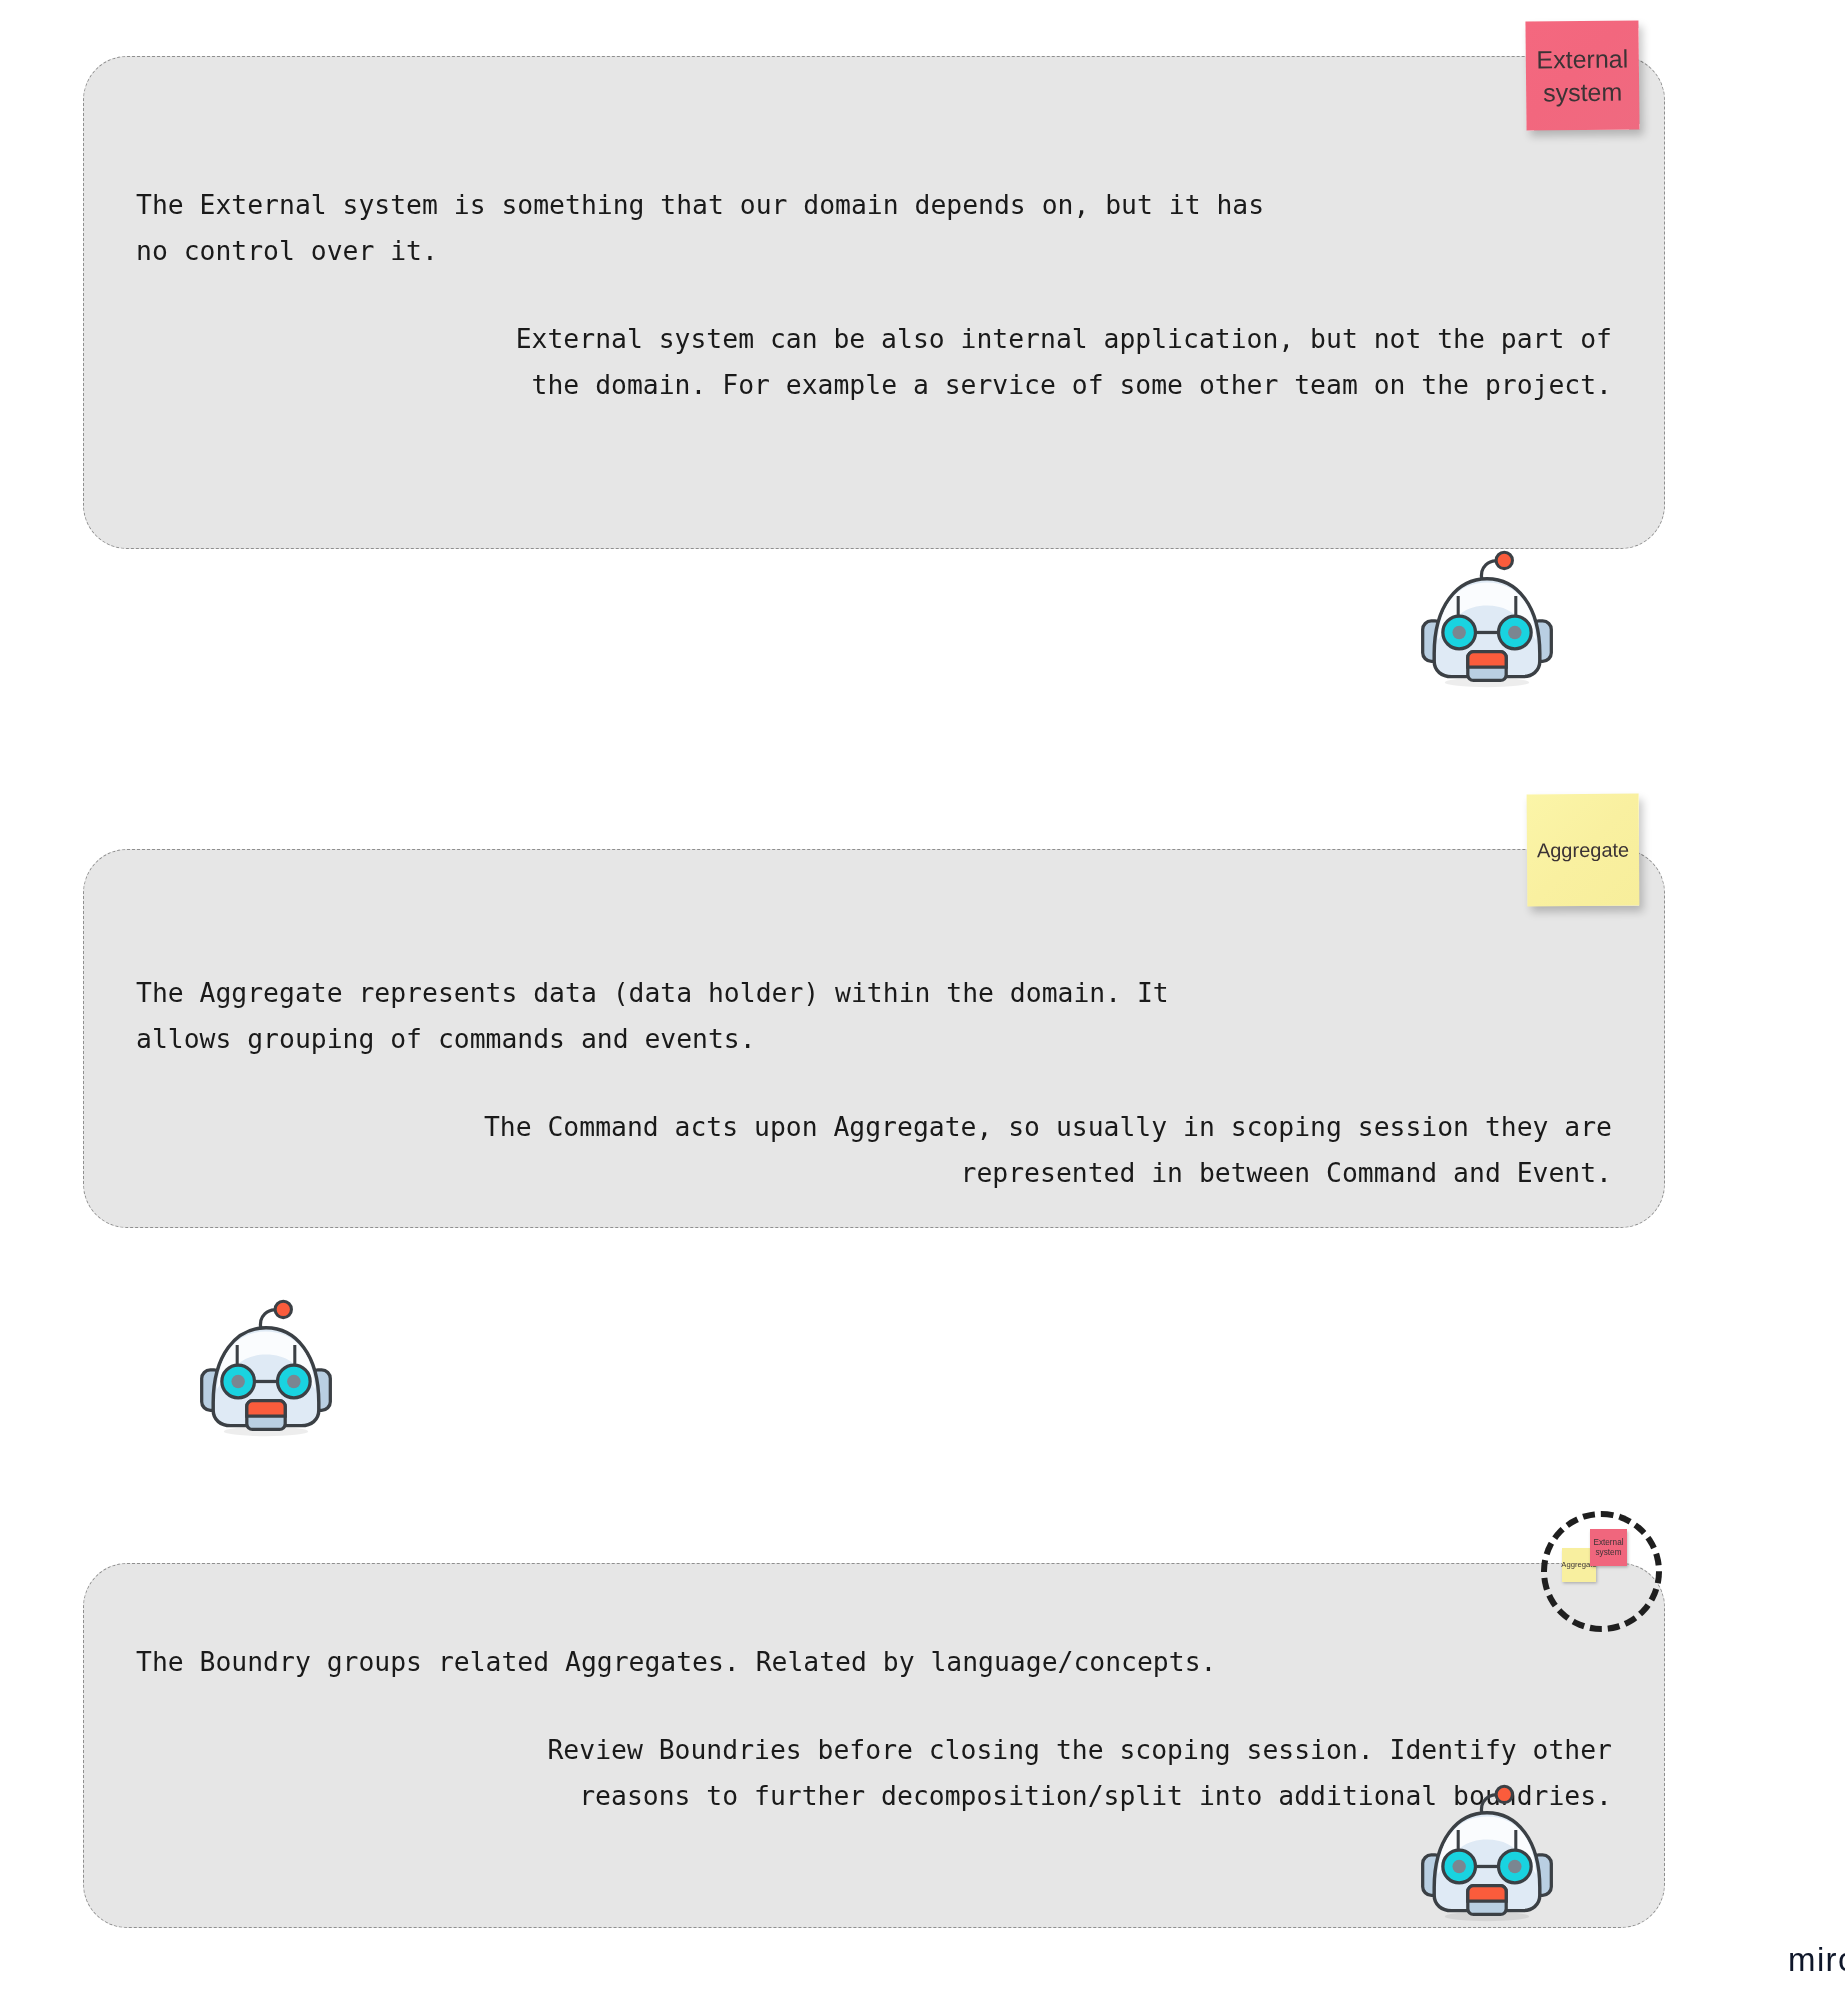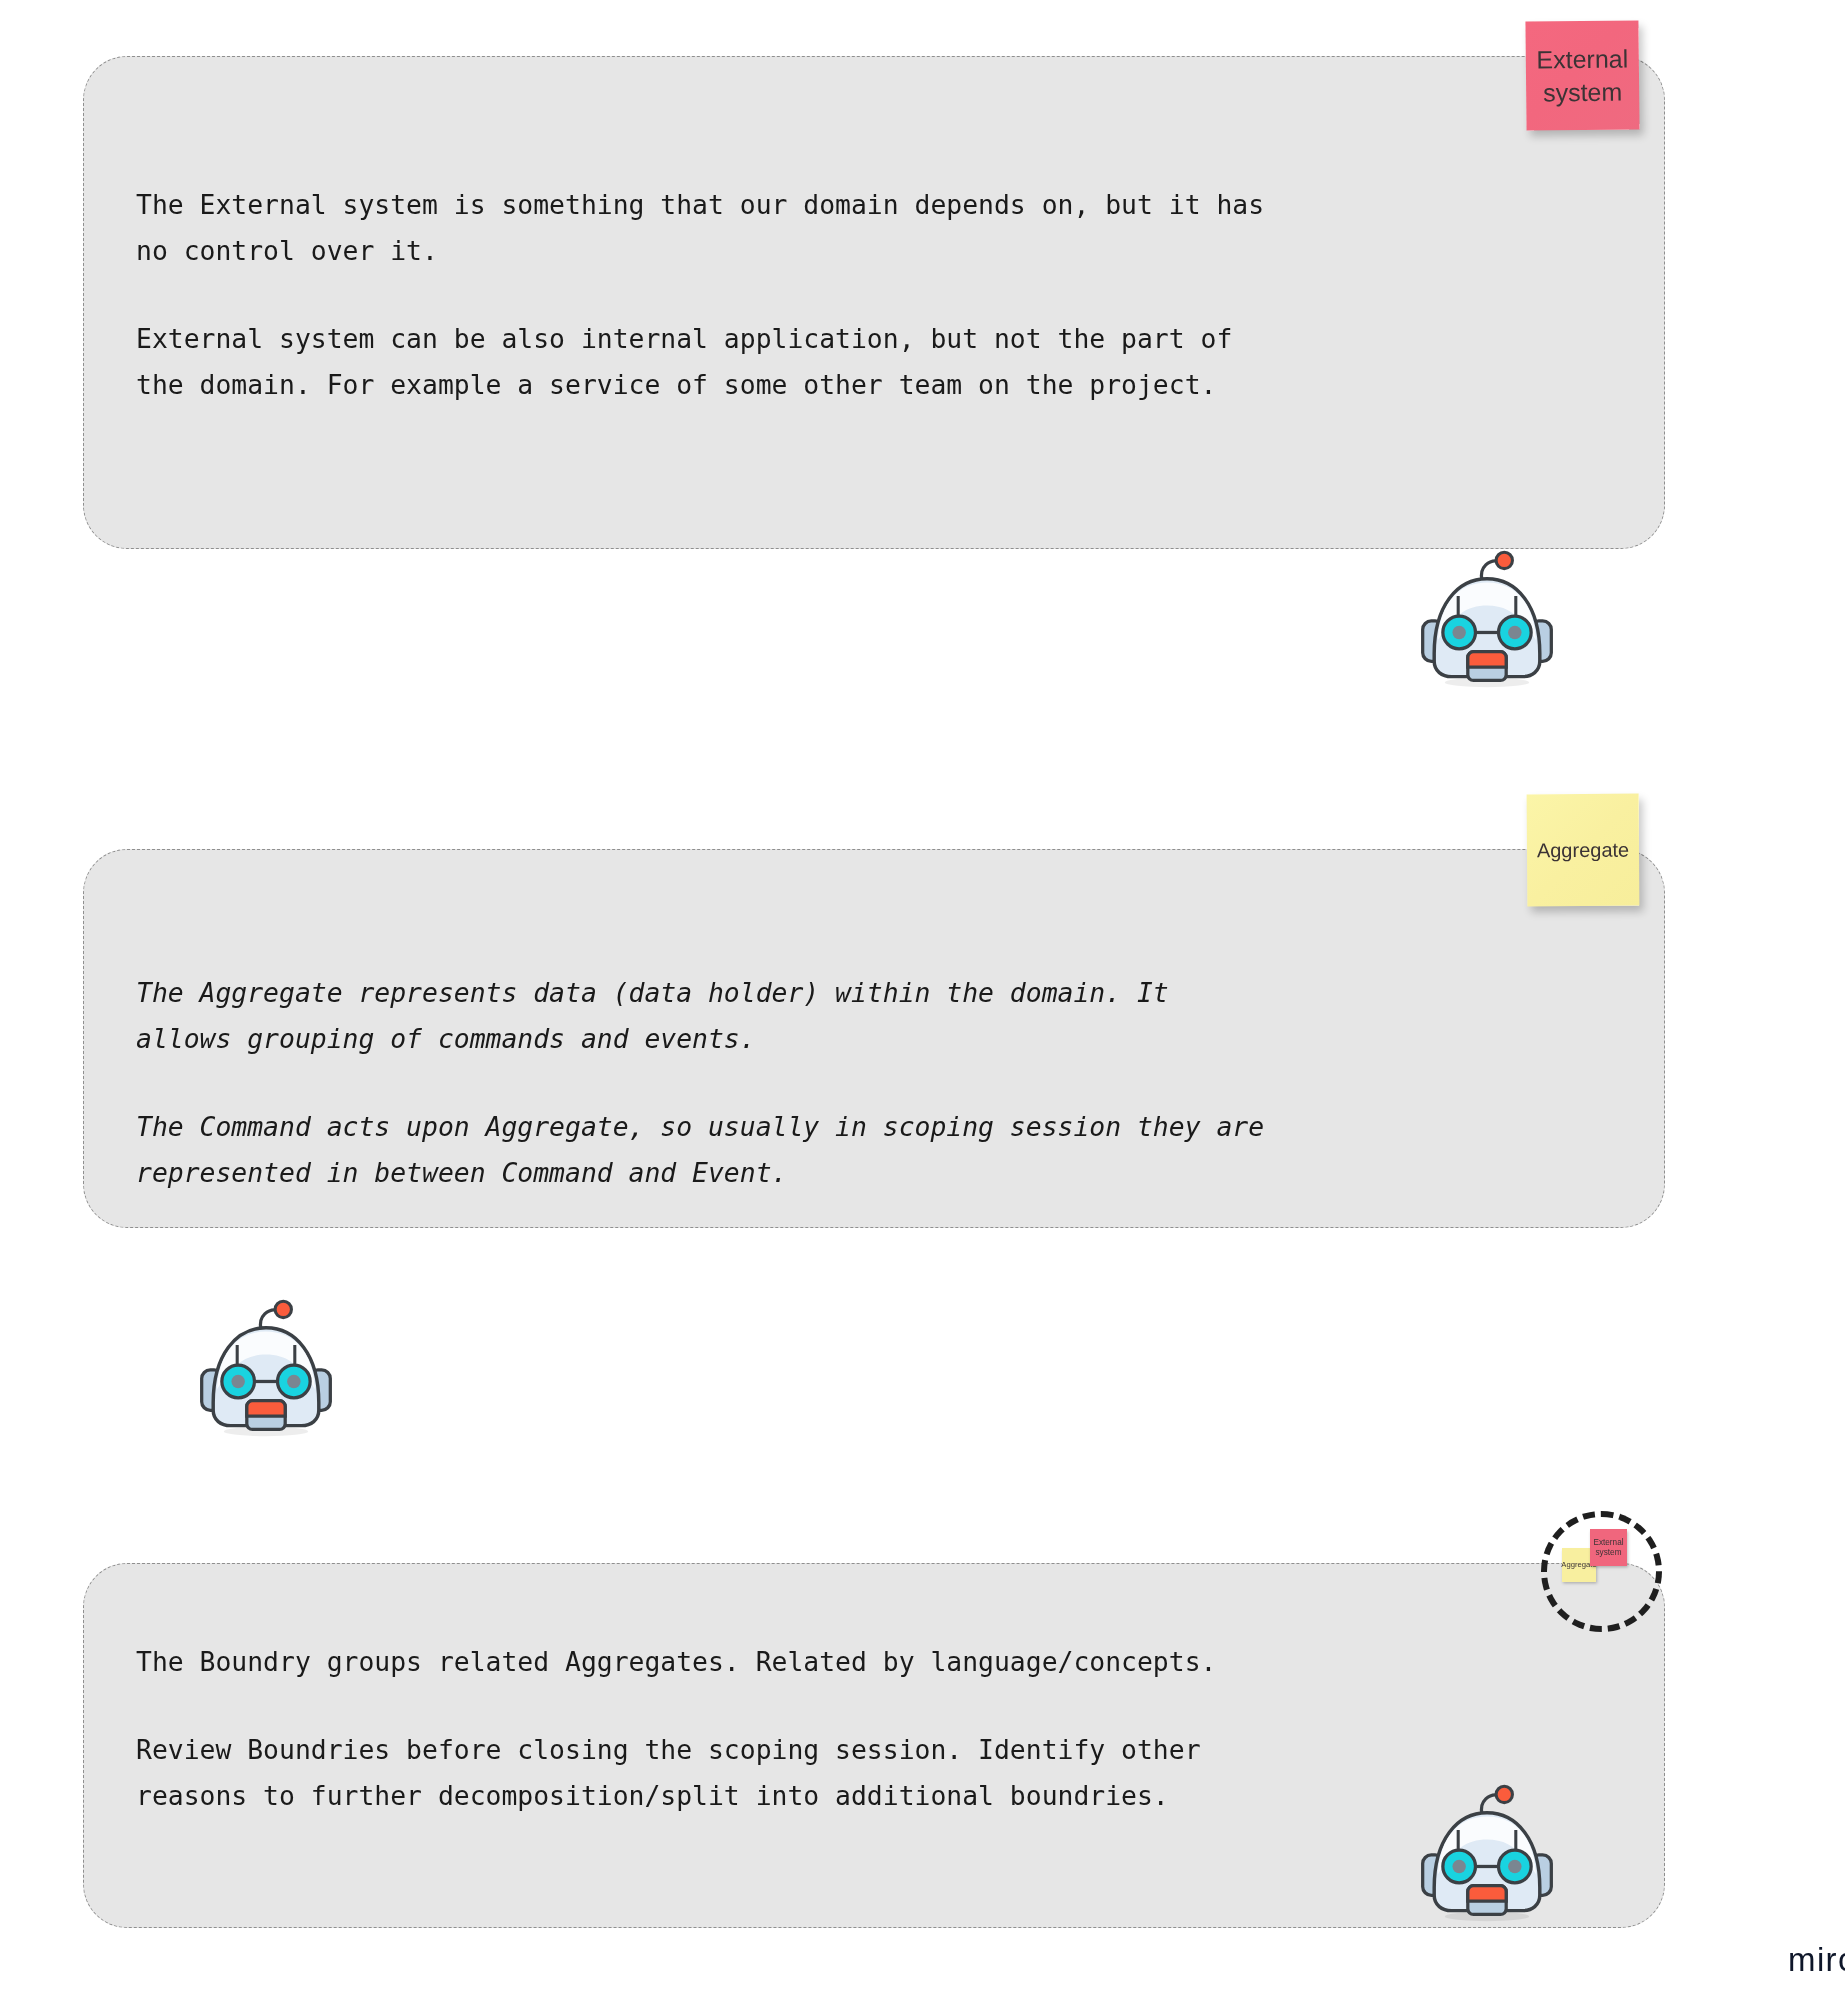--- a/index.html
+++ b/index.html
@@ -37,21 +37,21 @@
   }
   .para {
     font-family: "DejaVu Sans Mono", "Liberation Mono", monospace;
     font-size: 26.4px;
     line-height: 46px;
     letter-spacing: 0px;
     color: #1a1a1a;
     white-space: pre-wrap;
     margin: 0 0 42px 0;
   }
-  .para:last-child { margin-bottom: 0; }
+  .para:last-child { margin-bottom: 0; text-align: right; }
 
   
   .sticky {
     position: absolute;
     box-sizing: border-box;
     display: flex;
     align-items: center;
     justify-content: center;
     text-align: center;
     color: #3b3335;
@@ -168,21 +168,21 @@
       <circle cx="46" cy="88" r="17" fill="#19d3e0" stroke="#3b4045" stroke-width="3.4"></circle>
       <circle cx="46" cy="88" r="7" fill="#7a8691"></circle>
       <circle cx="104" cy="88" r="17" fill="#19d3e0" stroke="#3b4045" stroke-width="3.4"></circle>
       <circle cx="104" cy="88" r="7" fill="#7a8691"></circle>
       <rect x="55" y="108" width="40" height="30" rx="6" fill="#b9cfe2" stroke="#3b4045" stroke-width="3.4"></rect>
       <path d="M55 114 a6 6 0 0 1 6 -6 h28 a6 6 0 0 1 6 6 v10 h-40 Z" fill="#fa5c3c" stroke="#3b4045" stroke-width="3.4"></path>
     </svg>
   </div>
 
   <div class="card" id="card-aggregate" style="left:83px; top:849px; width:1582px; height:379px;">
-    <div class="card-body" style="top:120px;font-style:italic;">
+    <div class="card-body" style="top:120px;">
       <p class="para">The Aggregate represents data (data holder) within the domain. It
 allows grouping of commands and events.</p>
       <p class="para">The Command acts upon Aggregate, so usually in scoping session they are
 represented in between Command and Event.</p>
     </div>
   </div>
 
   <div class="sticky yellow" id="sticky-aggregate">
     <span style="white-space:pre-line;">Aggregate</span>
   </div>

